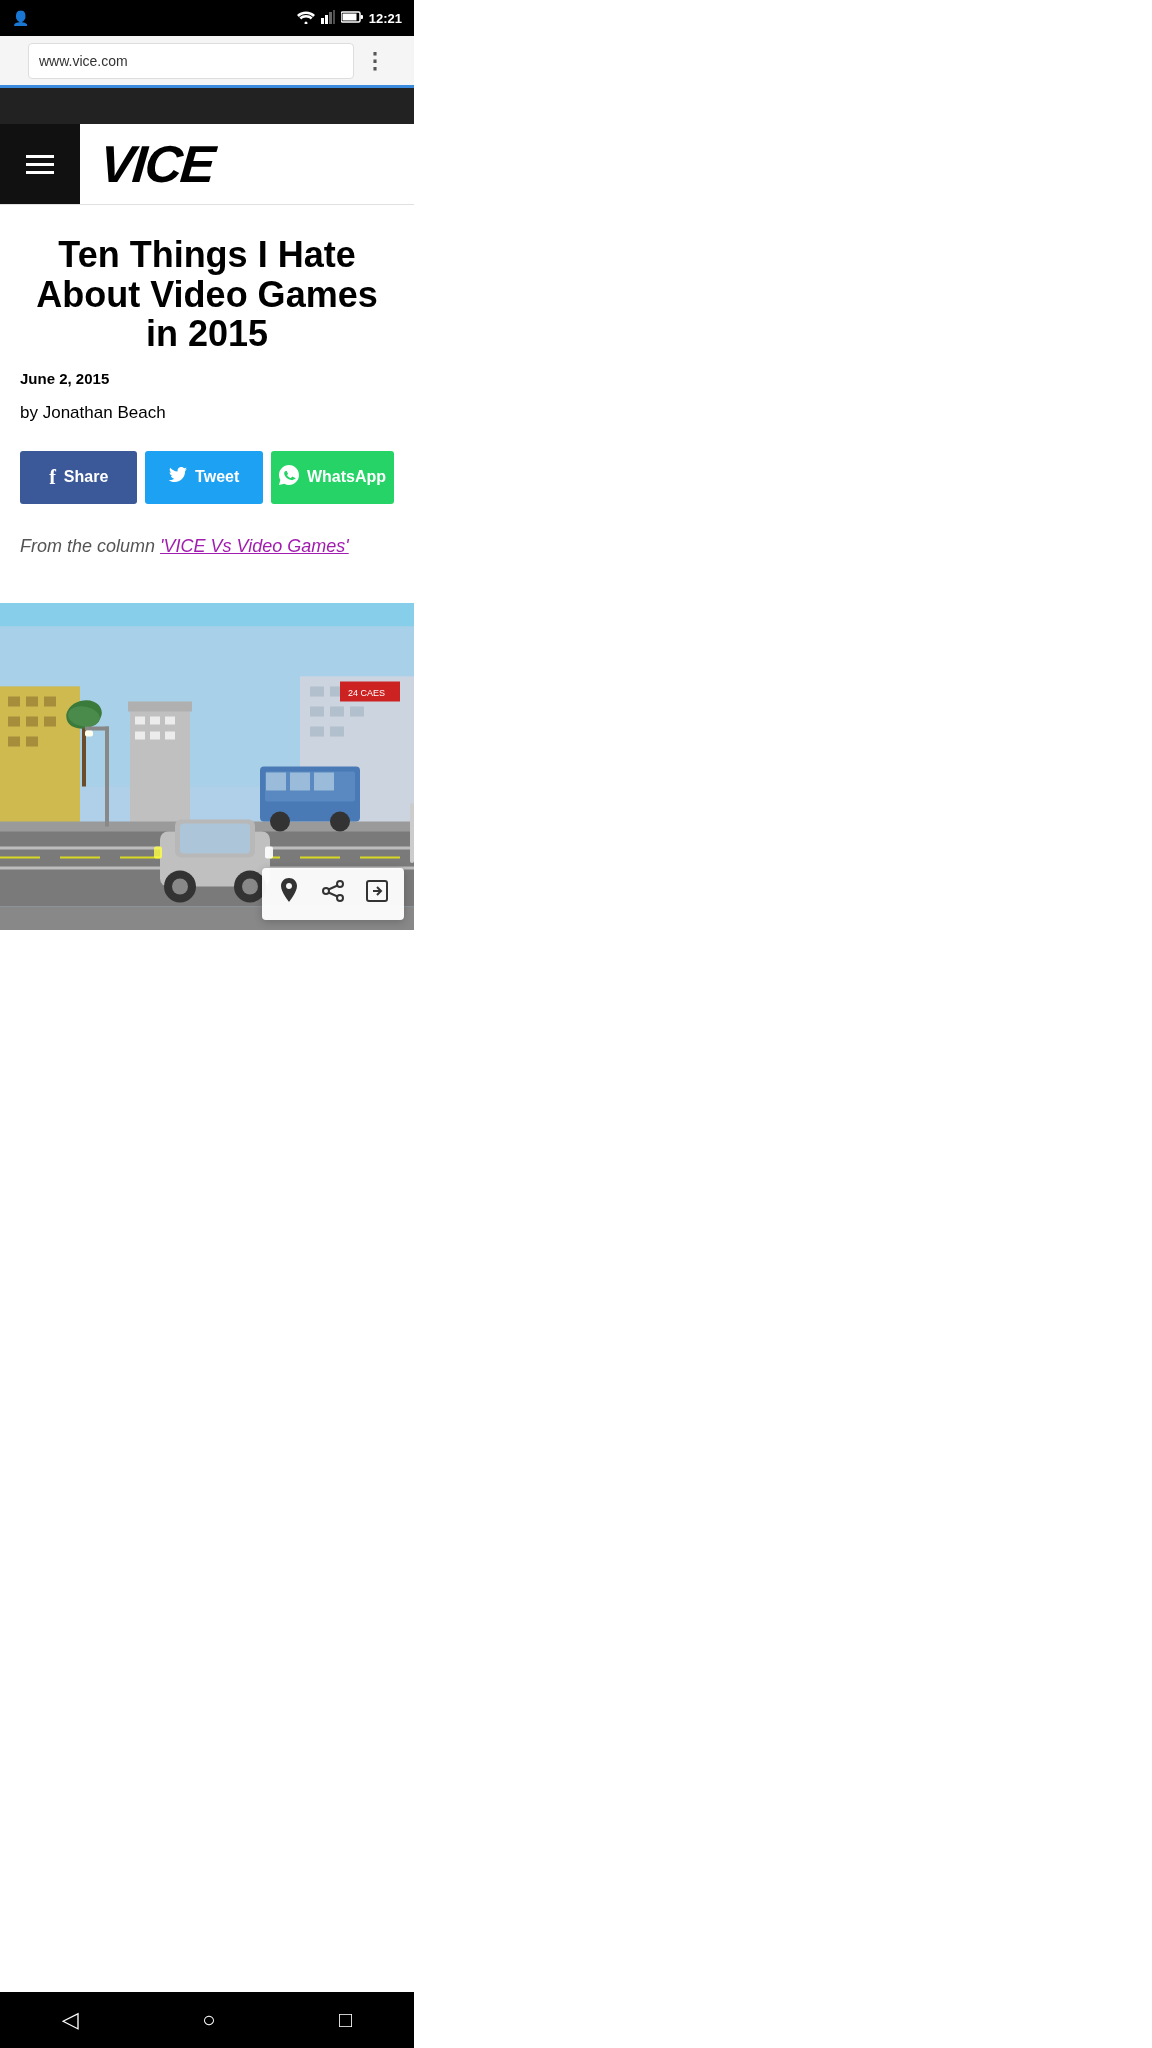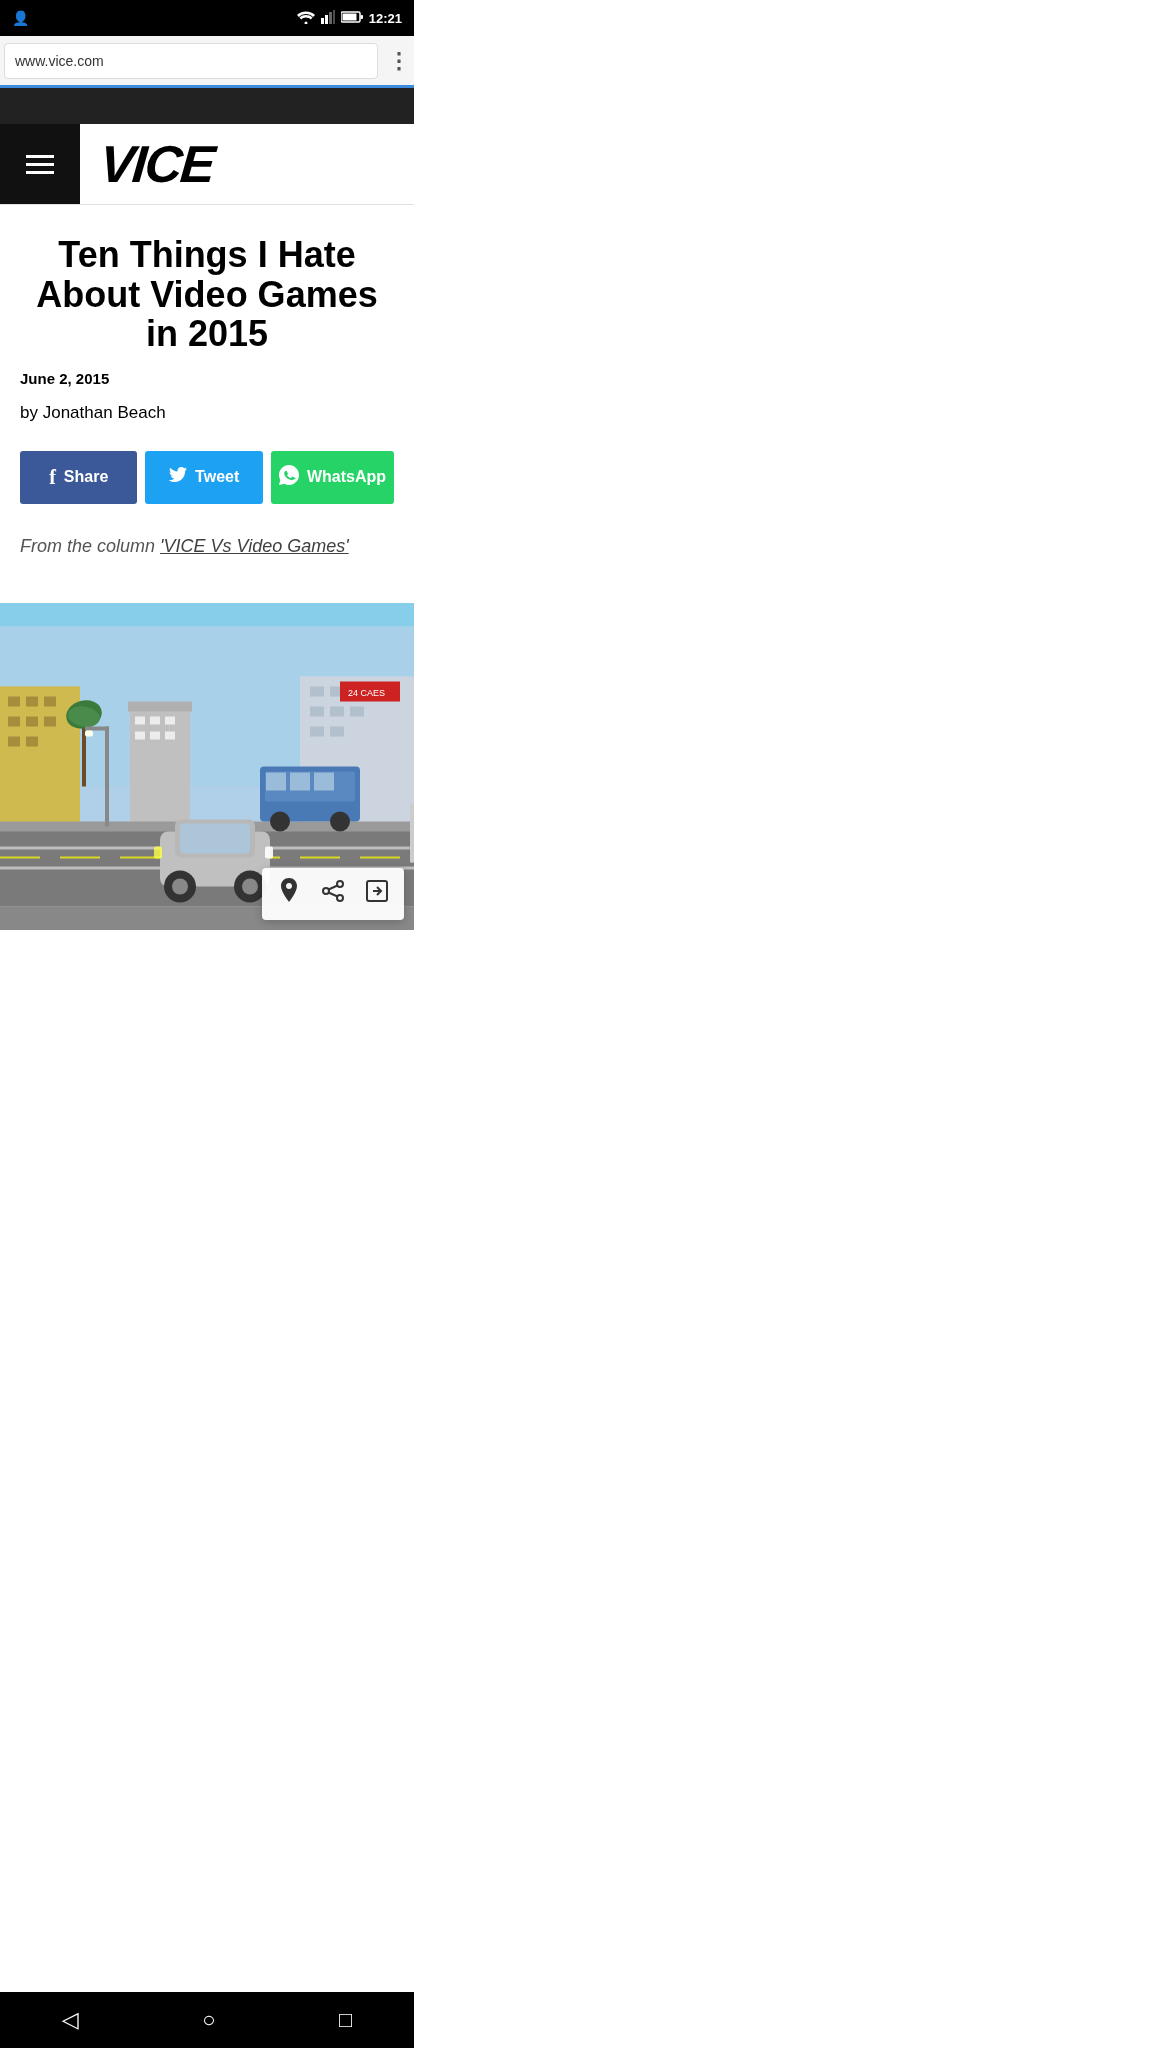--- a/index.html
+++ b/index.html
@@ -42,21 +42,21 @@
     .status-icon {
       font-size: 14px;
     }
 
     
     .address-bar {
       background: #f5f5f5;
       border-bottom: 3px solid #3b8cde;
       display: flex;
       align-items: center;
-      padding: 8px 4px;
+      padding: 8px 28px;
       height: 52px;
     }
 
     .address-input {
       flex: 1;
       background: #fff;
       border: 1px solid #ddd;
       border-radius: 4px;
       padding: 6px 10px;
       font-size: 14px;
@@ -201,21 +201,21 @@
     
     .column-link {
       font-size: 18px;
       color: #555;
       margin-bottom: 24px;
       font-style: italic;
       line-height: 1.4;
     }
 
     .column-link a {
-      color: #404040;
+      color: #a21caf;
       text-decoration: underline;
       margin-top: 41px;
     }
 
     
     .article-image {
       width: 100%;
       height: 327px;
       background: linear-gradient(
         to bottom,

